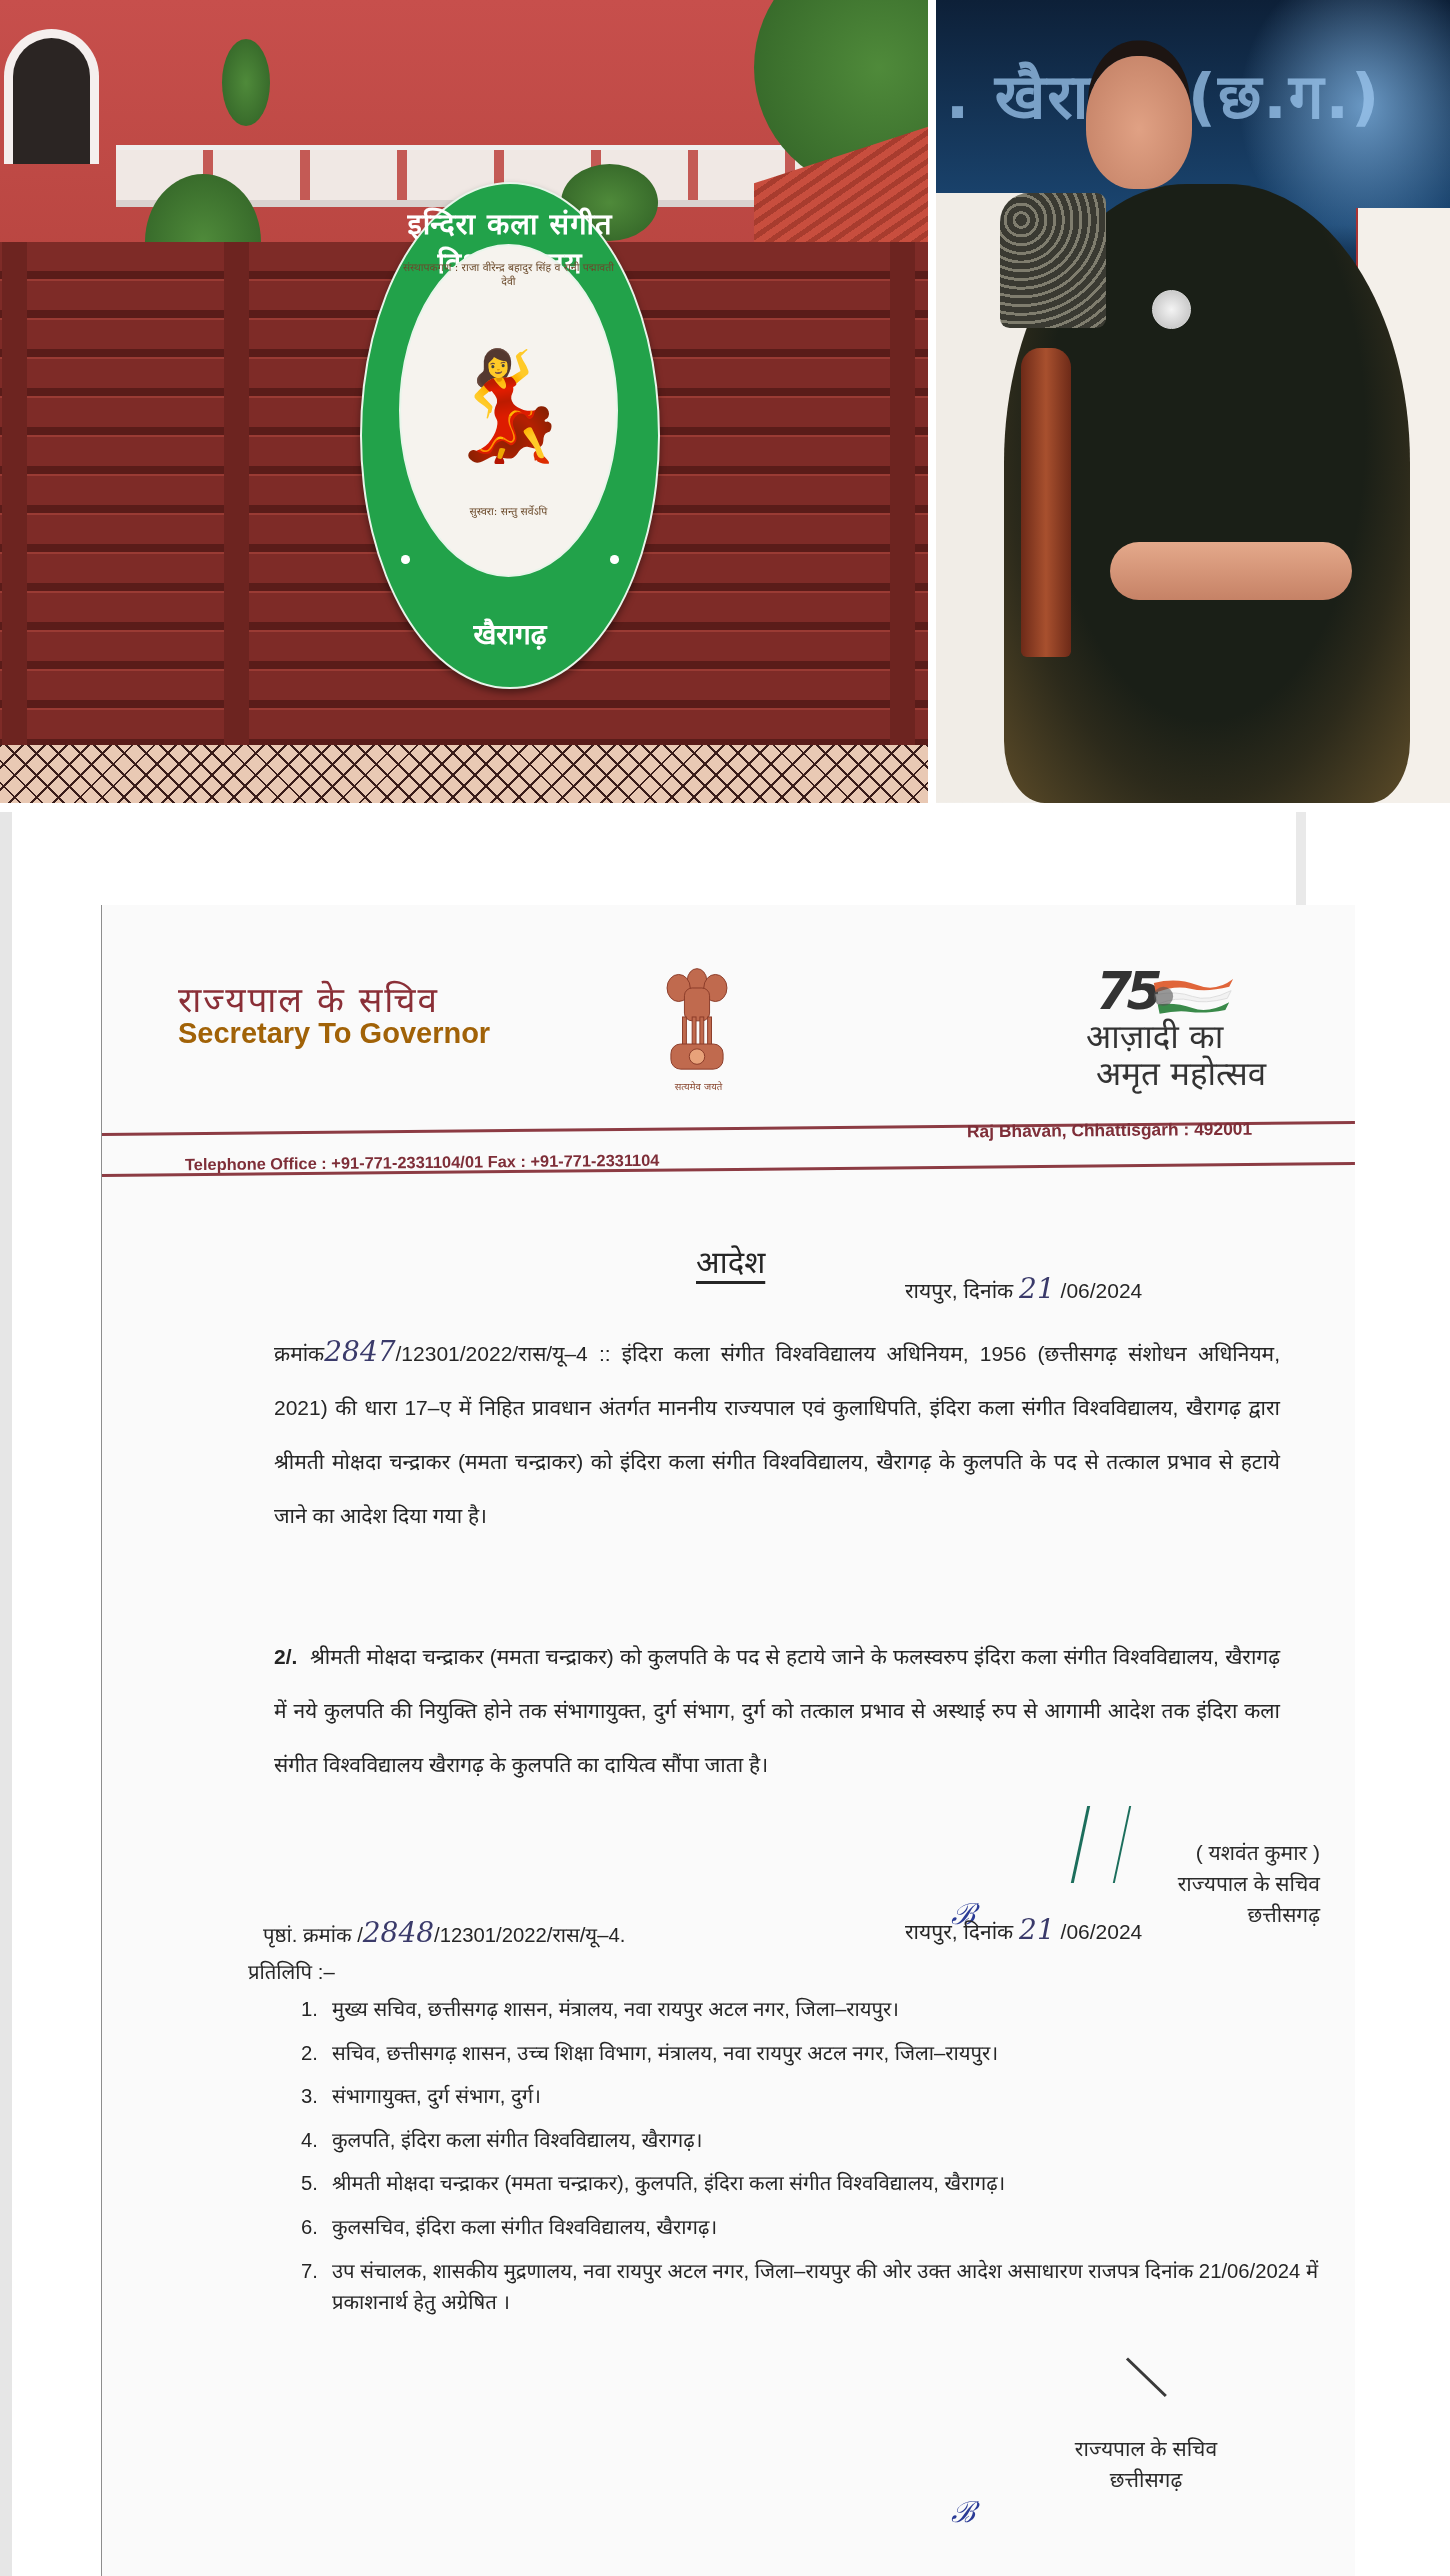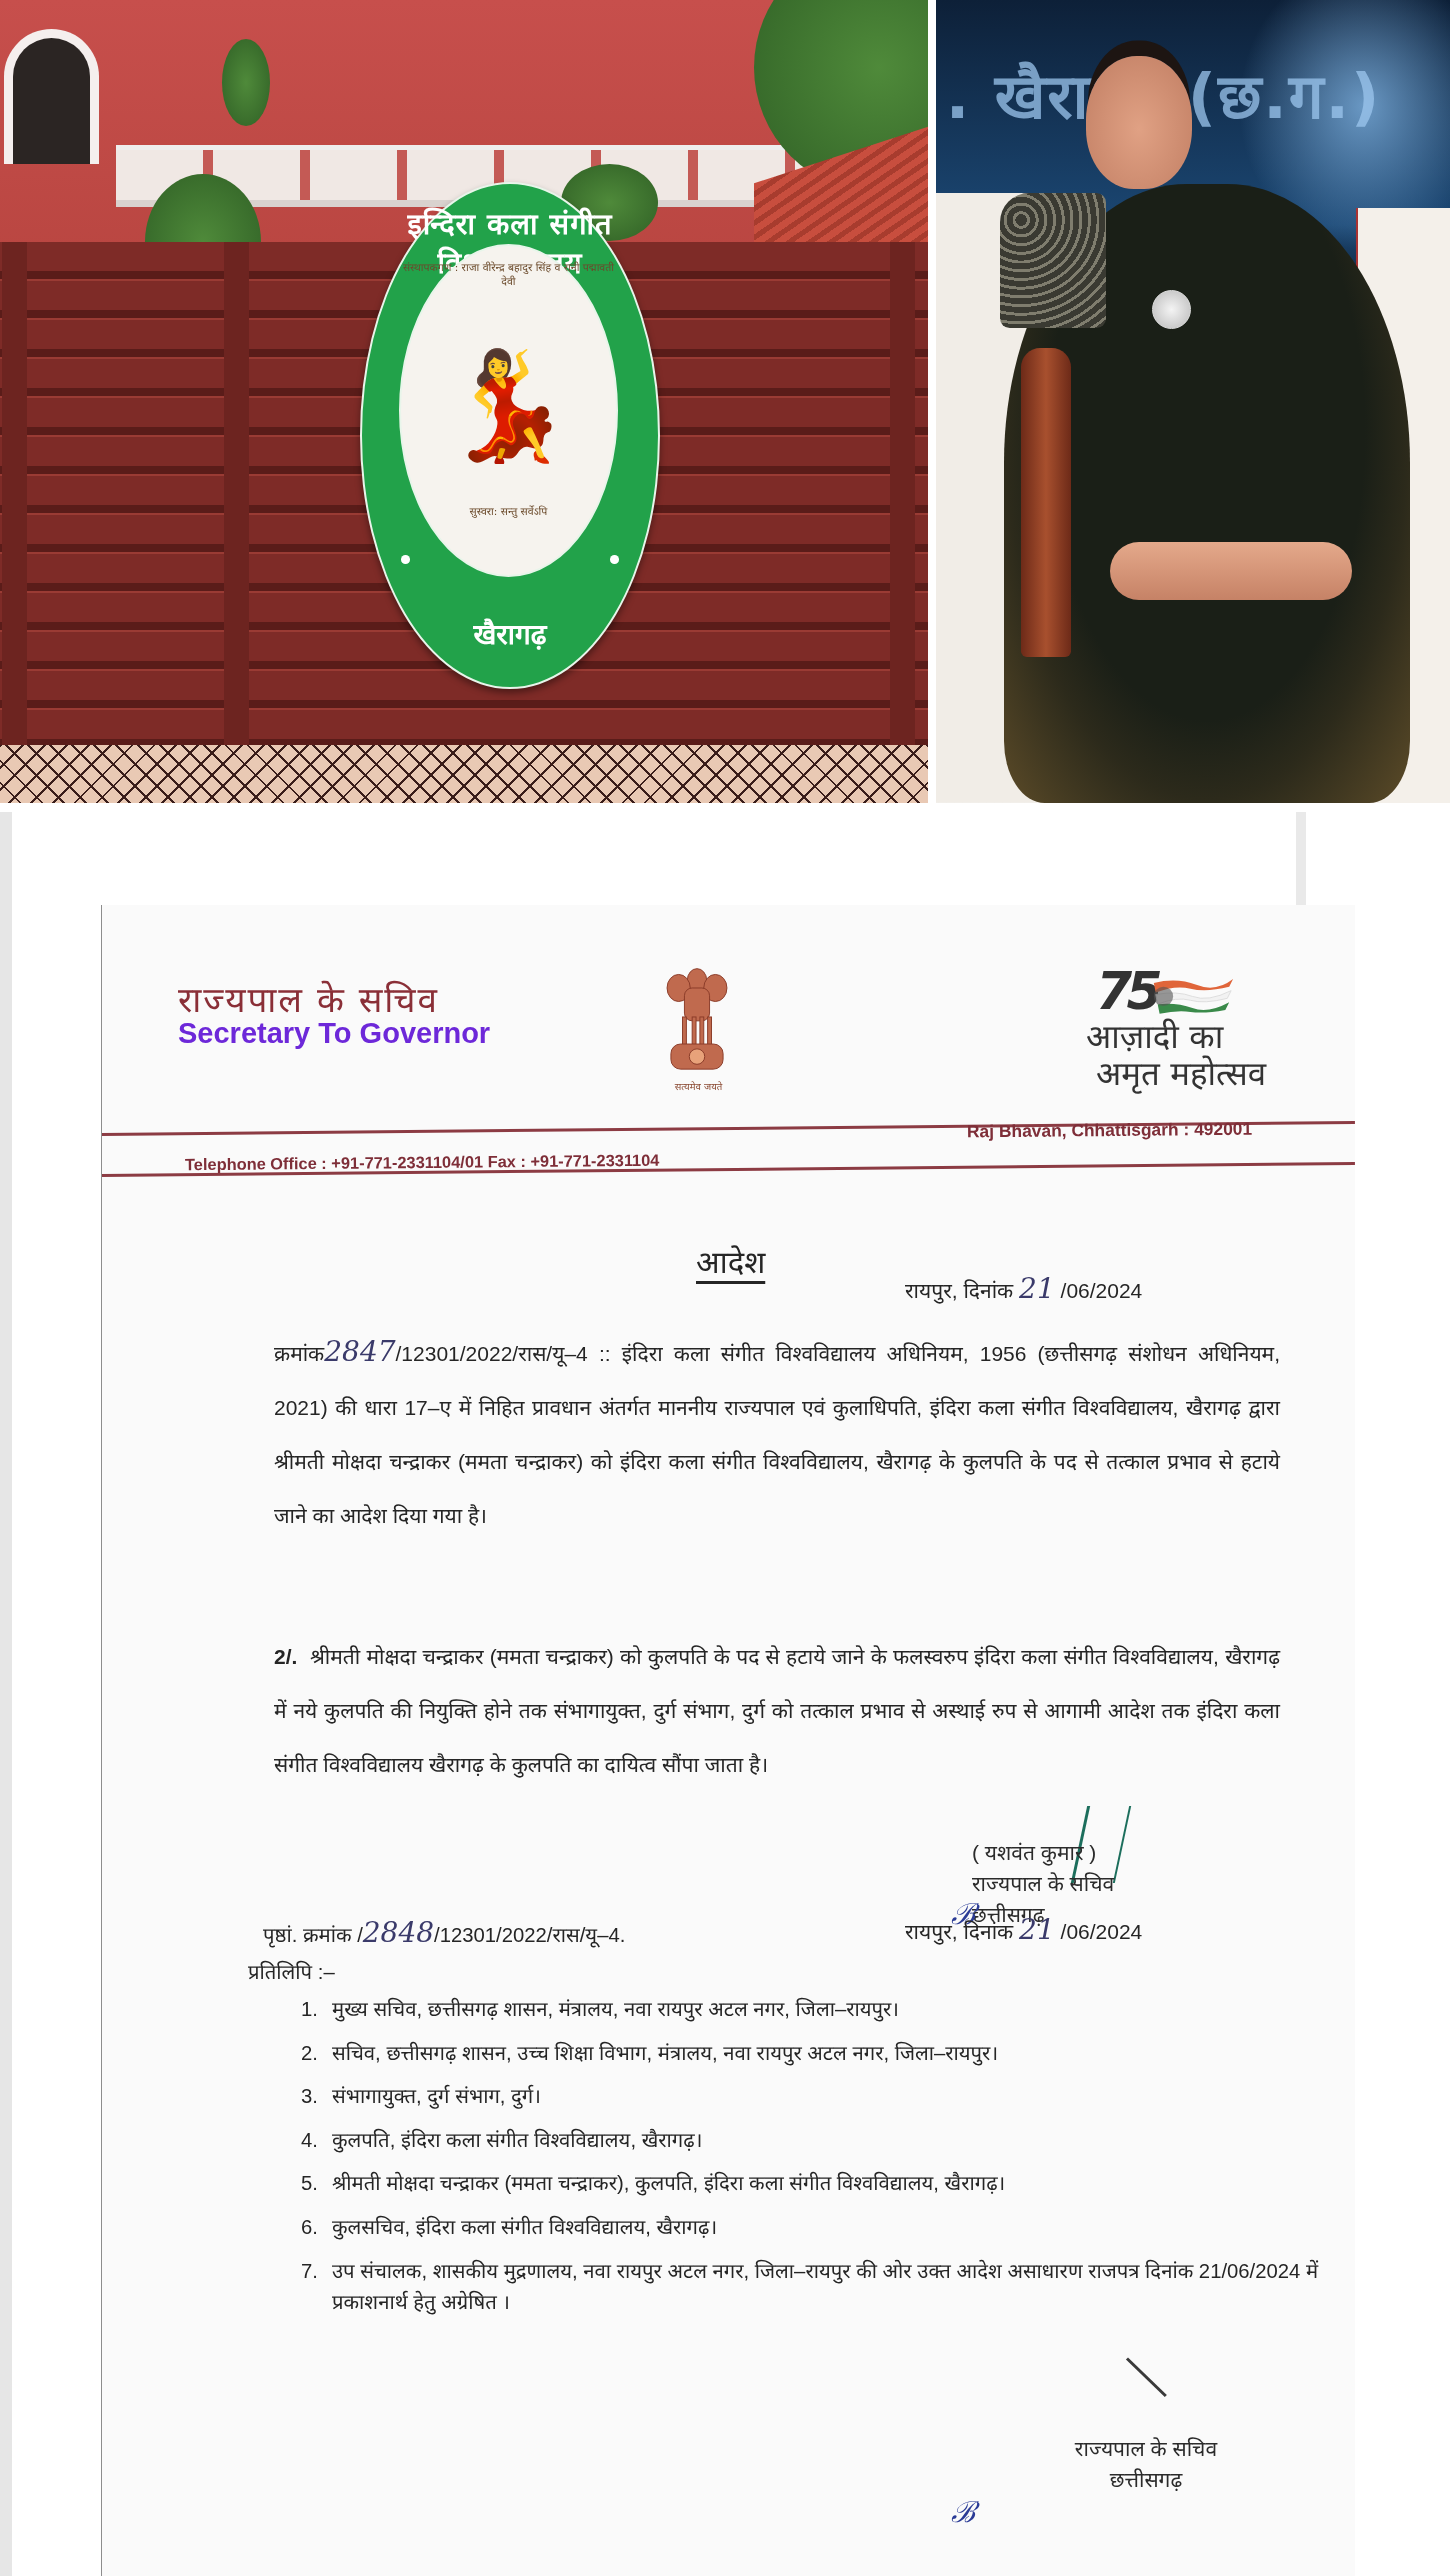--- a/index.html
+++ b/index.html
@@ -110,21 +110,21 @@
   .doc-wrap { position:absolute; left:0; top:812px; width:1306px; height:1764px; background:#fff; }
   .doc-edge-left { position:absolute; left:0; top:0; width:11.6px; height:1764px; background:#e6e6e6; }
   .doc-edge-right { position:absolute; right:0; top:0; width:9.7px; height:1764px; background:#e9e9e9; }
   .doc {
     position:absolute; left:101px; top:93px; width:1253px; height:1671px; background:#fafafa;
     border-left:1.9px solid #8d8d8d;
   }
   .doc-right-rule { position:absolute; left:1348px; top:884px; width:2.9px; height:164px; background:#2c2c2c; }
 
   .lh-hindi { position:absolute; left:76px; top:70px; font-size:35px; color:#8a2f37; letter-spacing:1.9px; }
-  .lh-eng { position:absolute; left:76px; top:112px; font-size:29px; font-weight:bold; color:#6d28d9; font-family:"Liberation Sans", sans-serif; }
+  .lh-eng { position:absolute; left:76px; top:112px; font-size:29px; font-weight:bold; color:#a16207; font-family:"Liberation Sans", sans-serif; }
   .emblem { position:absolute; left:563px; top:54px; width:64px; height:114px; }
   .emblem-motto { position:absolute; left:553px; top:175px; width:87px; text-align:center; font-size:9.7px; color:#8b4a33; }
   .azadi-75 { position:absolute; left:994px; top:56px; font-size:52px; font-weight:bold; font-style:italic; color:#333; letter-spacing:-5.8px; }
   .azadi-flag { position:absolute; left:1046px; top:70px; width:87px; height:39px; }
   .azadi-line1 { position:absolute; left:984px; top:108px; font-size:33px; color:#333; }
   .azadi-line2 { position:absolute; left:994px; top:145px; font-size:33px; color:#333; }
 
   .rule { position:absolute; height:2.9px; background:#8c3b43; transform-origin:left center; }
   .rule-top { left:0; top:228px; width:1253px; transform: rotate(-0.55deg); }
   .rule-bottom { left:0; top:269px; width:1253px; transform: rotate(-0.55deg); }
@@ -132,21 +132,21 @@
   .addr { position:absolute; left:865px; top:215px; font-size:17.4px; font-weight:bold; color:#7e2e38; font-family:"Liberation Sans", sans-serif; transform: rotate(-0.55deg); }
 
   .body-text { font-family:"Liberation Sans", sans-serif; color:#252525; }
   .order-title { position:absolute; left:594px; top:335px; font-size:31px; text-decoration: underline; text-underline-offset:7.7px; color:#252525; }
   .order-date { position:absolute; left:803px; top:367px; font-size:21px; }
   .hand { font-family:"DejaVu Serif", serif; color:#3a3a6a; font-style: italic; font-size:28px; }
   .para { position:absolute; left:172px; width:1006px; font-size:21px; line-height:54px; text-align:justify; }
   .para1 { top:420px; }
   .para2 { top:725px; }
   .para p { margin:0; }
-  .sig1 { position:absolute; left:870px; top:932px; width:348px; text-align:left; font-size:21px; line-height:31px; color:#2b2b2b; }
+  .sig1 { position:absolute; left:870px; top:932px; width:348px; text-align:right; font-size:21px; line-height:31px; color:#2b2b2b; }
   .sig-stroke { position:absolute; width:39px; height:77px; border-left:3.9px solid #1c6e5c; border-right:2.9px solid #1c6e5c; transform: skewX(-12deg); }
   .initial { position:absolute; font-size:29px; color:#2a3b96; font-family:"DejaVu Serif", serif; font-style:italic; }
   .endorse-ref { position:absolute; left:161px; top:1011px; font-size:20.3px; }
   .endorse-date { position:absolute; left:803px; top:1008px; font-size:21px; }
   .copy-label { position:absolute; left:146px; top:1052px; font-size:20.3px; }
   .copy-list { position:absolute; left:199px; top:1089px; width:1025px; list-style:none; margin:0; padding:0; font-size:20.3px; }
   .copy-list li { display:flex; line-height:31px; margin-bottom:12.6px; }
   .copy-list .num { width:31px; flex:none; }
   .sig2 { position:absolute; left:870px; top:1528px; width:348px; text-align:center; font-size:21px; line-height:31px; color:#2b2b2b; }
   .tick-stroke { position:absolute; left:1025px; top:1452px; width:54px; height:2.9px; background:#3a3a3a; transform: rotate(44deg); transform-origin:left center; }

